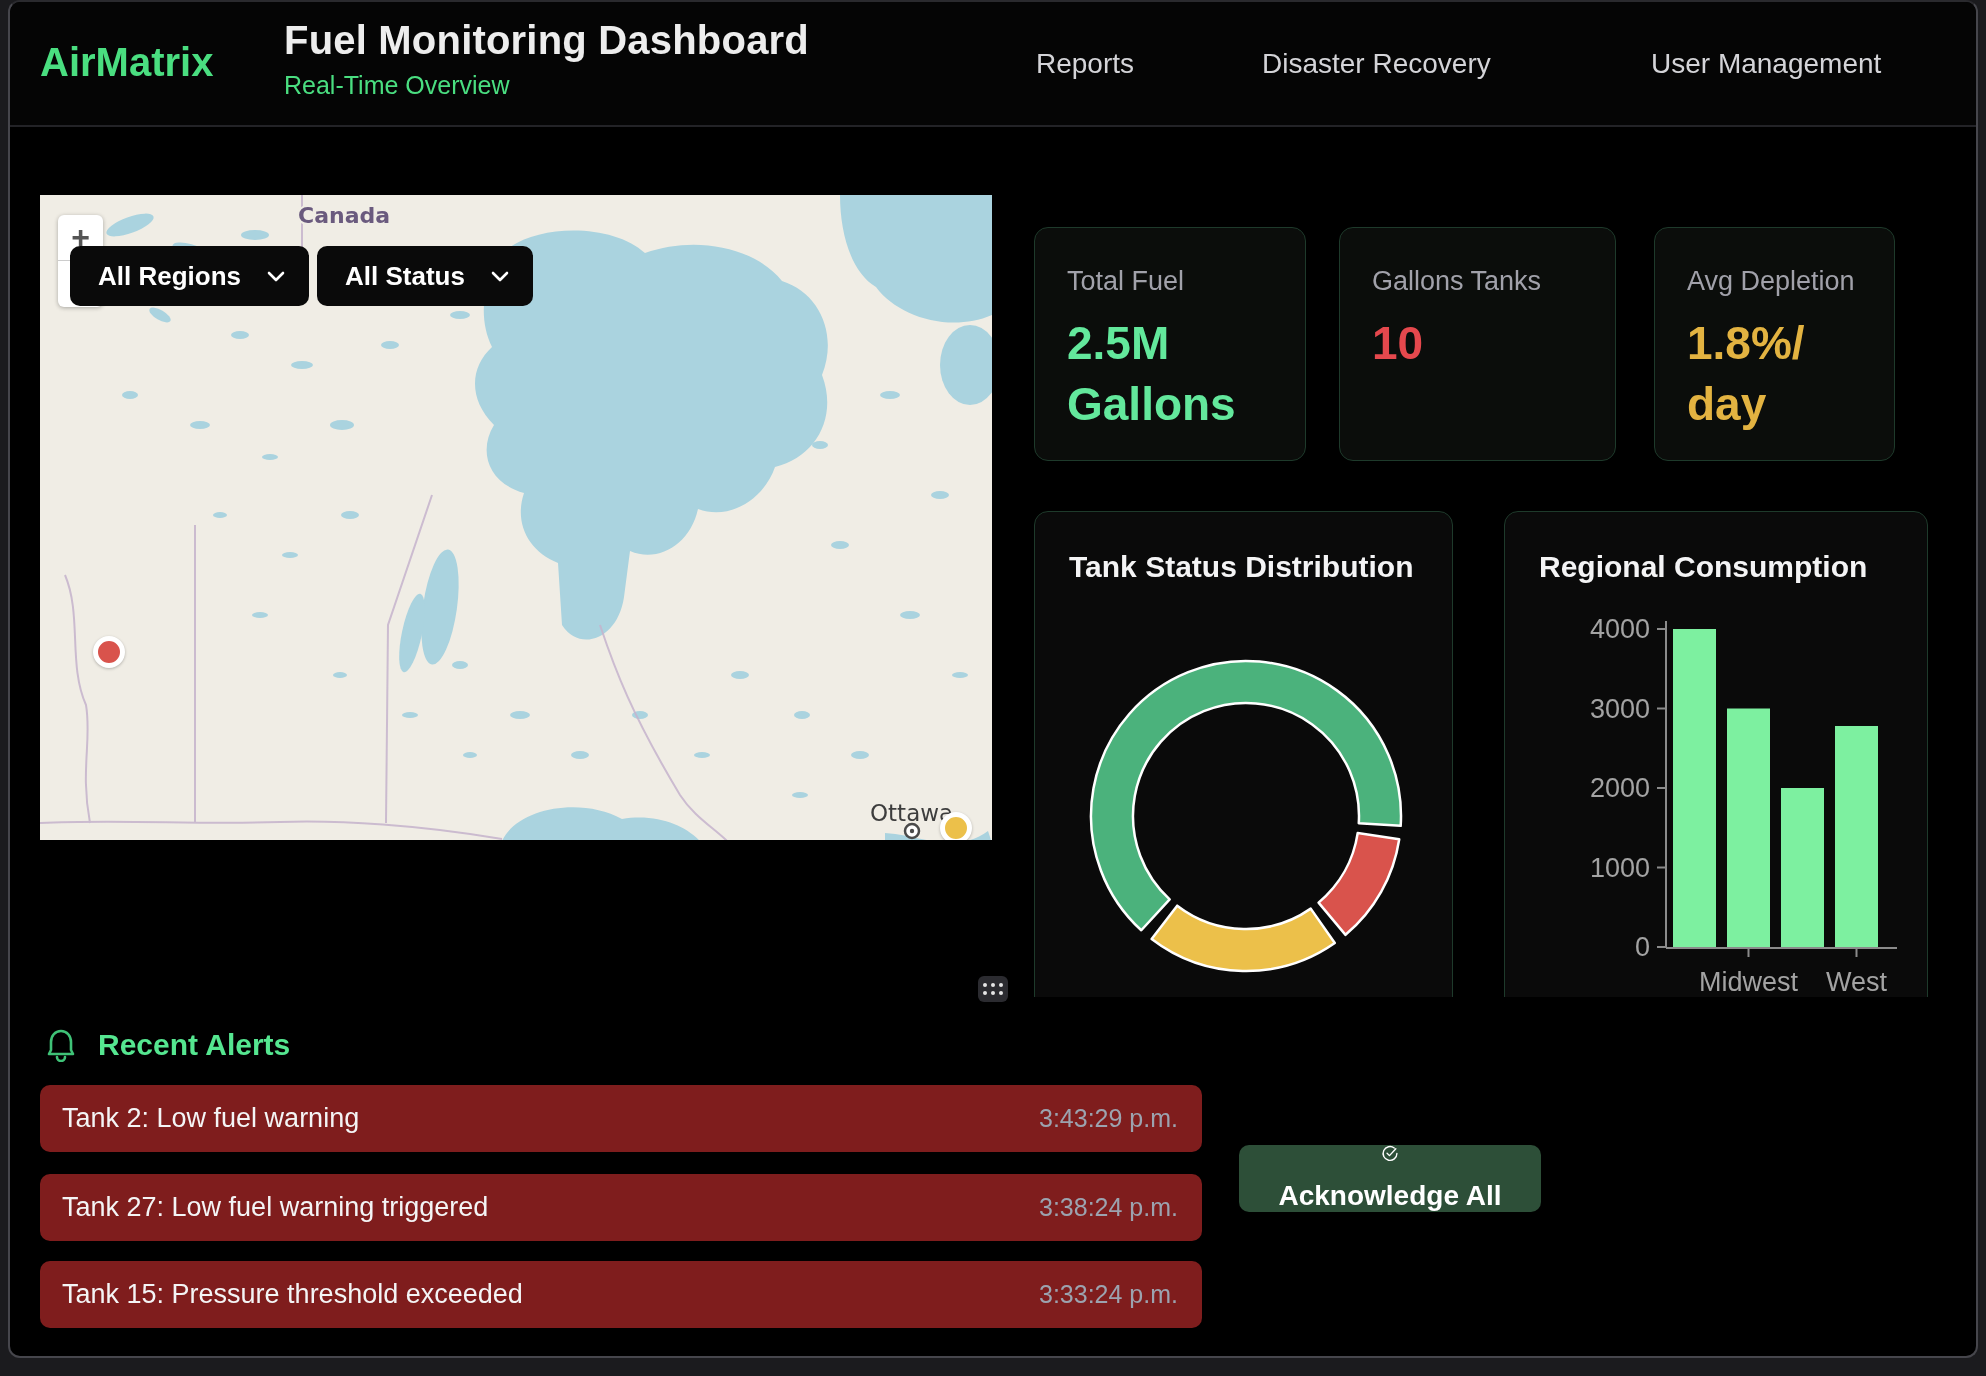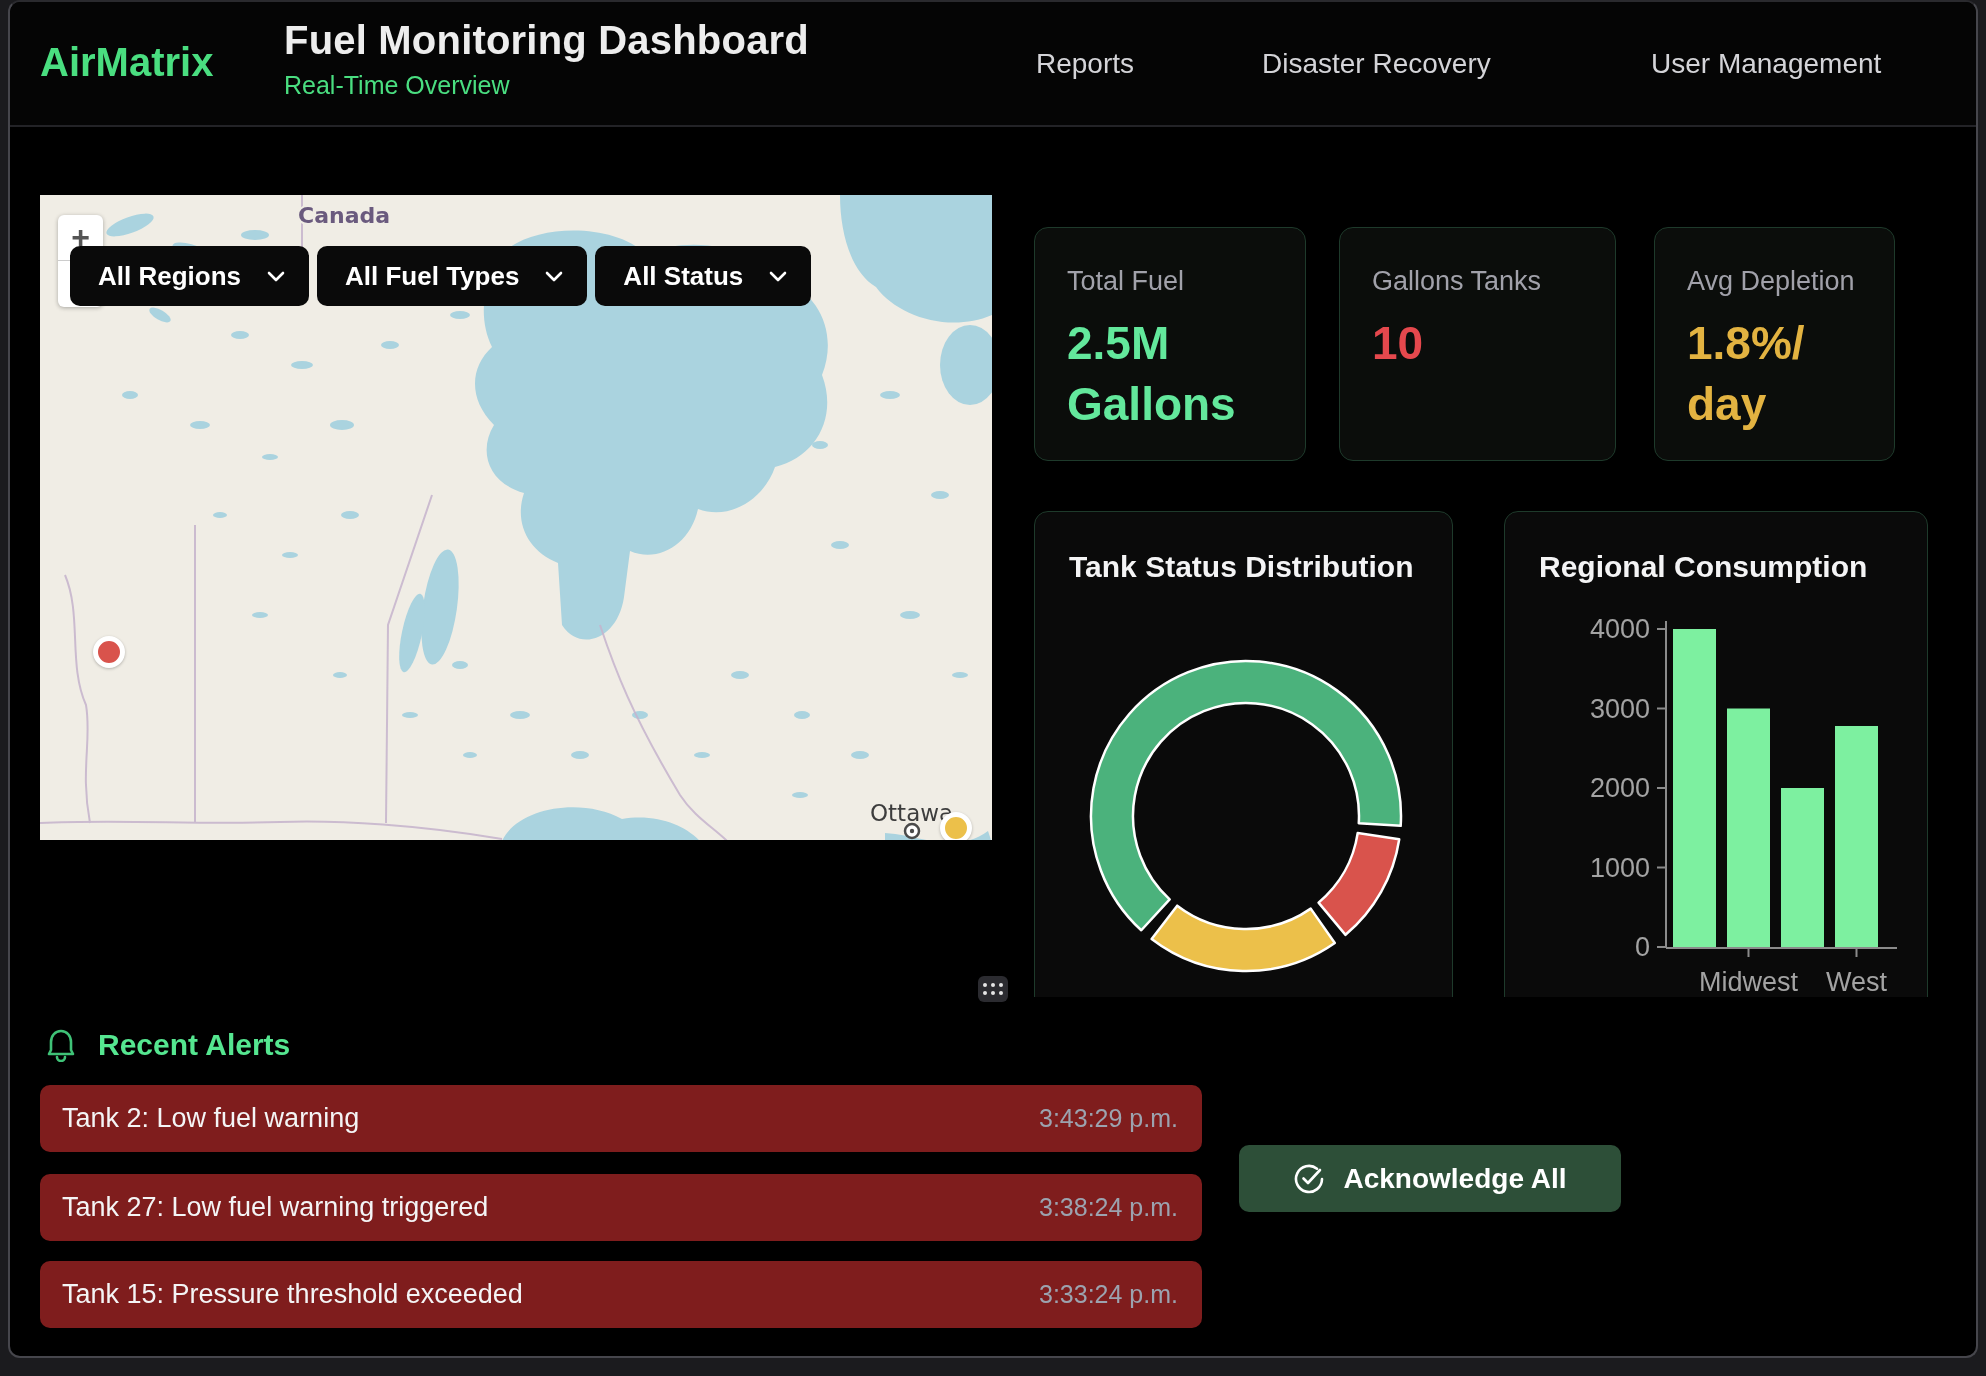--- a/index.html
+++ b/index.html
@@ -61,21 +61,21 @@
   .alert-row { position:absolute; left:30px; width:1162px; height:67px; background:#7f1d1d;
                border-radius:10px; display:flex; align-items:center;
                justify-content:space-between; padding:0 24px 0 22px; }
   .alert-text { font-size:27px; font-weight:500; color:#f4f4f5; }
   .alert-time { font-size:25px; color:#9ca3af; }
 
   
   .btn { position:absolute; top:1143px; height:67px; border-radius:10px; border:none;
          display:flex; align-items:center; justify-content:center; gap:18px;
          font-family:inherit; font-size:28px; font-weight:bold; cursor:pointer; }
-  .btn-ack { left:1229px; width:382px; background:#2d4f38; color:#fff; }
+  .btn-ack { left:1229px; width:302px; background:#2d4f38; color:#fff;flex-direction:column; }
   .btn-report { left:1598px; width:351px; background:#7bf0a2; color:#08180d; }
 </style>
 </head>
 <body>
 
 <div class="app">
 
   <div class="header">
     <div class="brand" style="color: rgb(74, 222, 128);">AirMatrix</div>
     <div class="title-block">
@@ -186,28 +186,20 @@
     <div class="filters">
       <div class="filter-pill">
         <span>All Regions</span>
         <span class="chev">
           <svg width="18" height="11" viewBox="0 0 18 11">
               <polyline points="2,2 9,9 16,2" fill="none" stroke="#fff" stroke-width="2.6" stroke-linecap="round" stroke-linejoin="round"></polyline>
             </svg>
         </span>
       </div>
       <div class="filter-pill">
-        <span>All Fuel Types</span>
-        <span class="chev">
-          <svg width="18" height="11" viewBox="0 0 18 11">
-              <polyline points="2,2 9,9 16,2" fill="none" stroke="#fff" stroke-width="2.6" stroke-linecap="round" stroke-linejoin="round"></polyline>
-            </svg>
-        </span>
-      </div>
-      <div class="filter-pill">
         <span>All Status</span>
         <span class="chev">
           <svg width="18" height="11" viewBox="0 0 18 11">
               <polyline points="2,2 9,9 16,2" fill="none" stroke="#fff" stroke-width="2.6" stroke-linecap="round" stroke-linejoin="round"></polyline>
             </svg>
         </span>
       </div>
     </div>
 
     <div class="marker" style="left: 69px; top: 457px; background: rgb(217, 83, 76);"></div>

